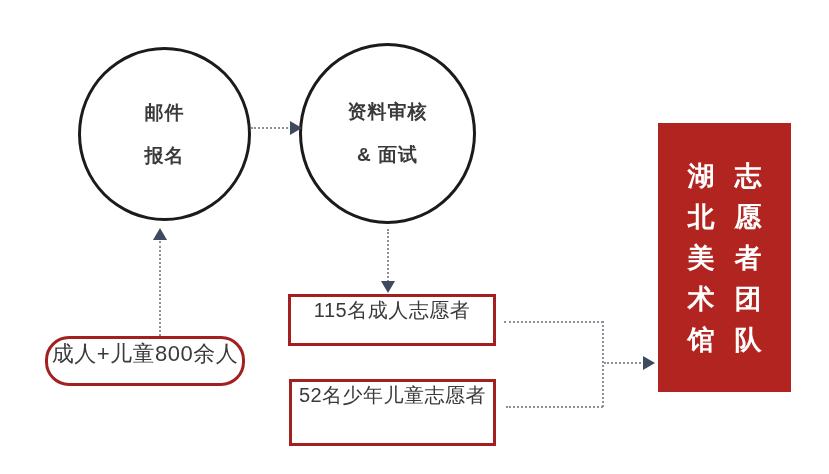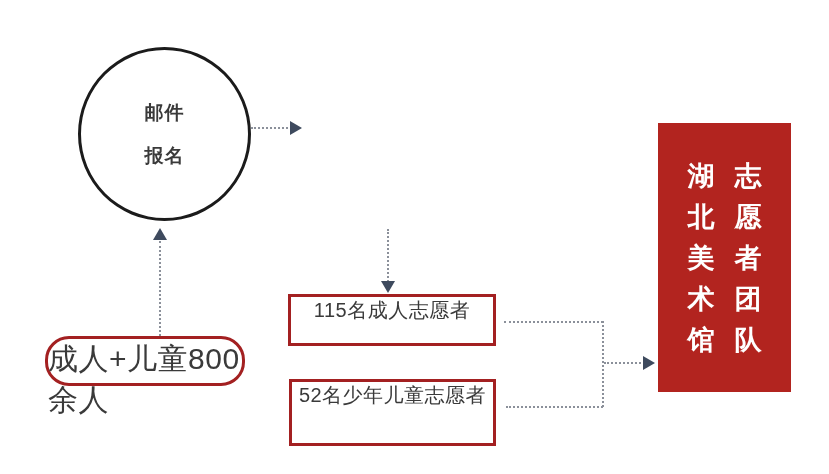--- a/index.html
+++ b/index.html
@@ -30,21 +30,21 @@
   }
   .circle-registration { left: 70px; top: 47px; width: 173px; height: 174px; }
   .circle-review { left: 291px; top: 43px; width: 177px; height: 181px; }
 
   
   .rbox {
     position: absolute; border: 3px solid var(--box-border-red); background: var(--background);
     display: flex; align-items: flex-start; justify-content: center;
     color: var(--text); font-weight: normal; letter-spacing: 0.5px;
   }
-  .box-applicants { left: 37px; top: 336px; width: 200px; height: 50px; font-size: 30px; border-radius: 24px; }
+  .box-applicants { left: 37px; top: 336px; width: 200px; height: 50px; font-size: 22px; border-radius: 24px; }
   .box-adult     { left: 280px; top: 294px; width: 208px; height: 52px; font-size: 20px; }
   .box-child     { left: 281px; top: 379px; width: 207px; height: 67px; font-size: 20px; }
 
   
   .team {
     position: absolute; left: 650px; top: 123px; width: 133px; height: 269px;
     background: var(--team-red);
     display: flex; flex-direction: row; align-items: center; justify-content: center; gap: 20px;
   }
   .team-col {
@@ -76,20 +76,24 @@
 </head>
 <body>
 
 <div class="canvas">
 
   <div class="circle circle-registration">
     <div>邮件</div>
     <div>报名</div>
   </div>
 
+  <div class="circle circle-review">
+    <div>资料审核</div>
+    <div>&amp; 面试</div>
+  </div>
 
   <div class="rbox box-applicants">
     <span>成人+儿童800余人</span>
   </div>
 
   <div class="rbox box-adult">
     <span>115名成人志愿者</span>
   </div>
 
   <div class="rbox box-child">

